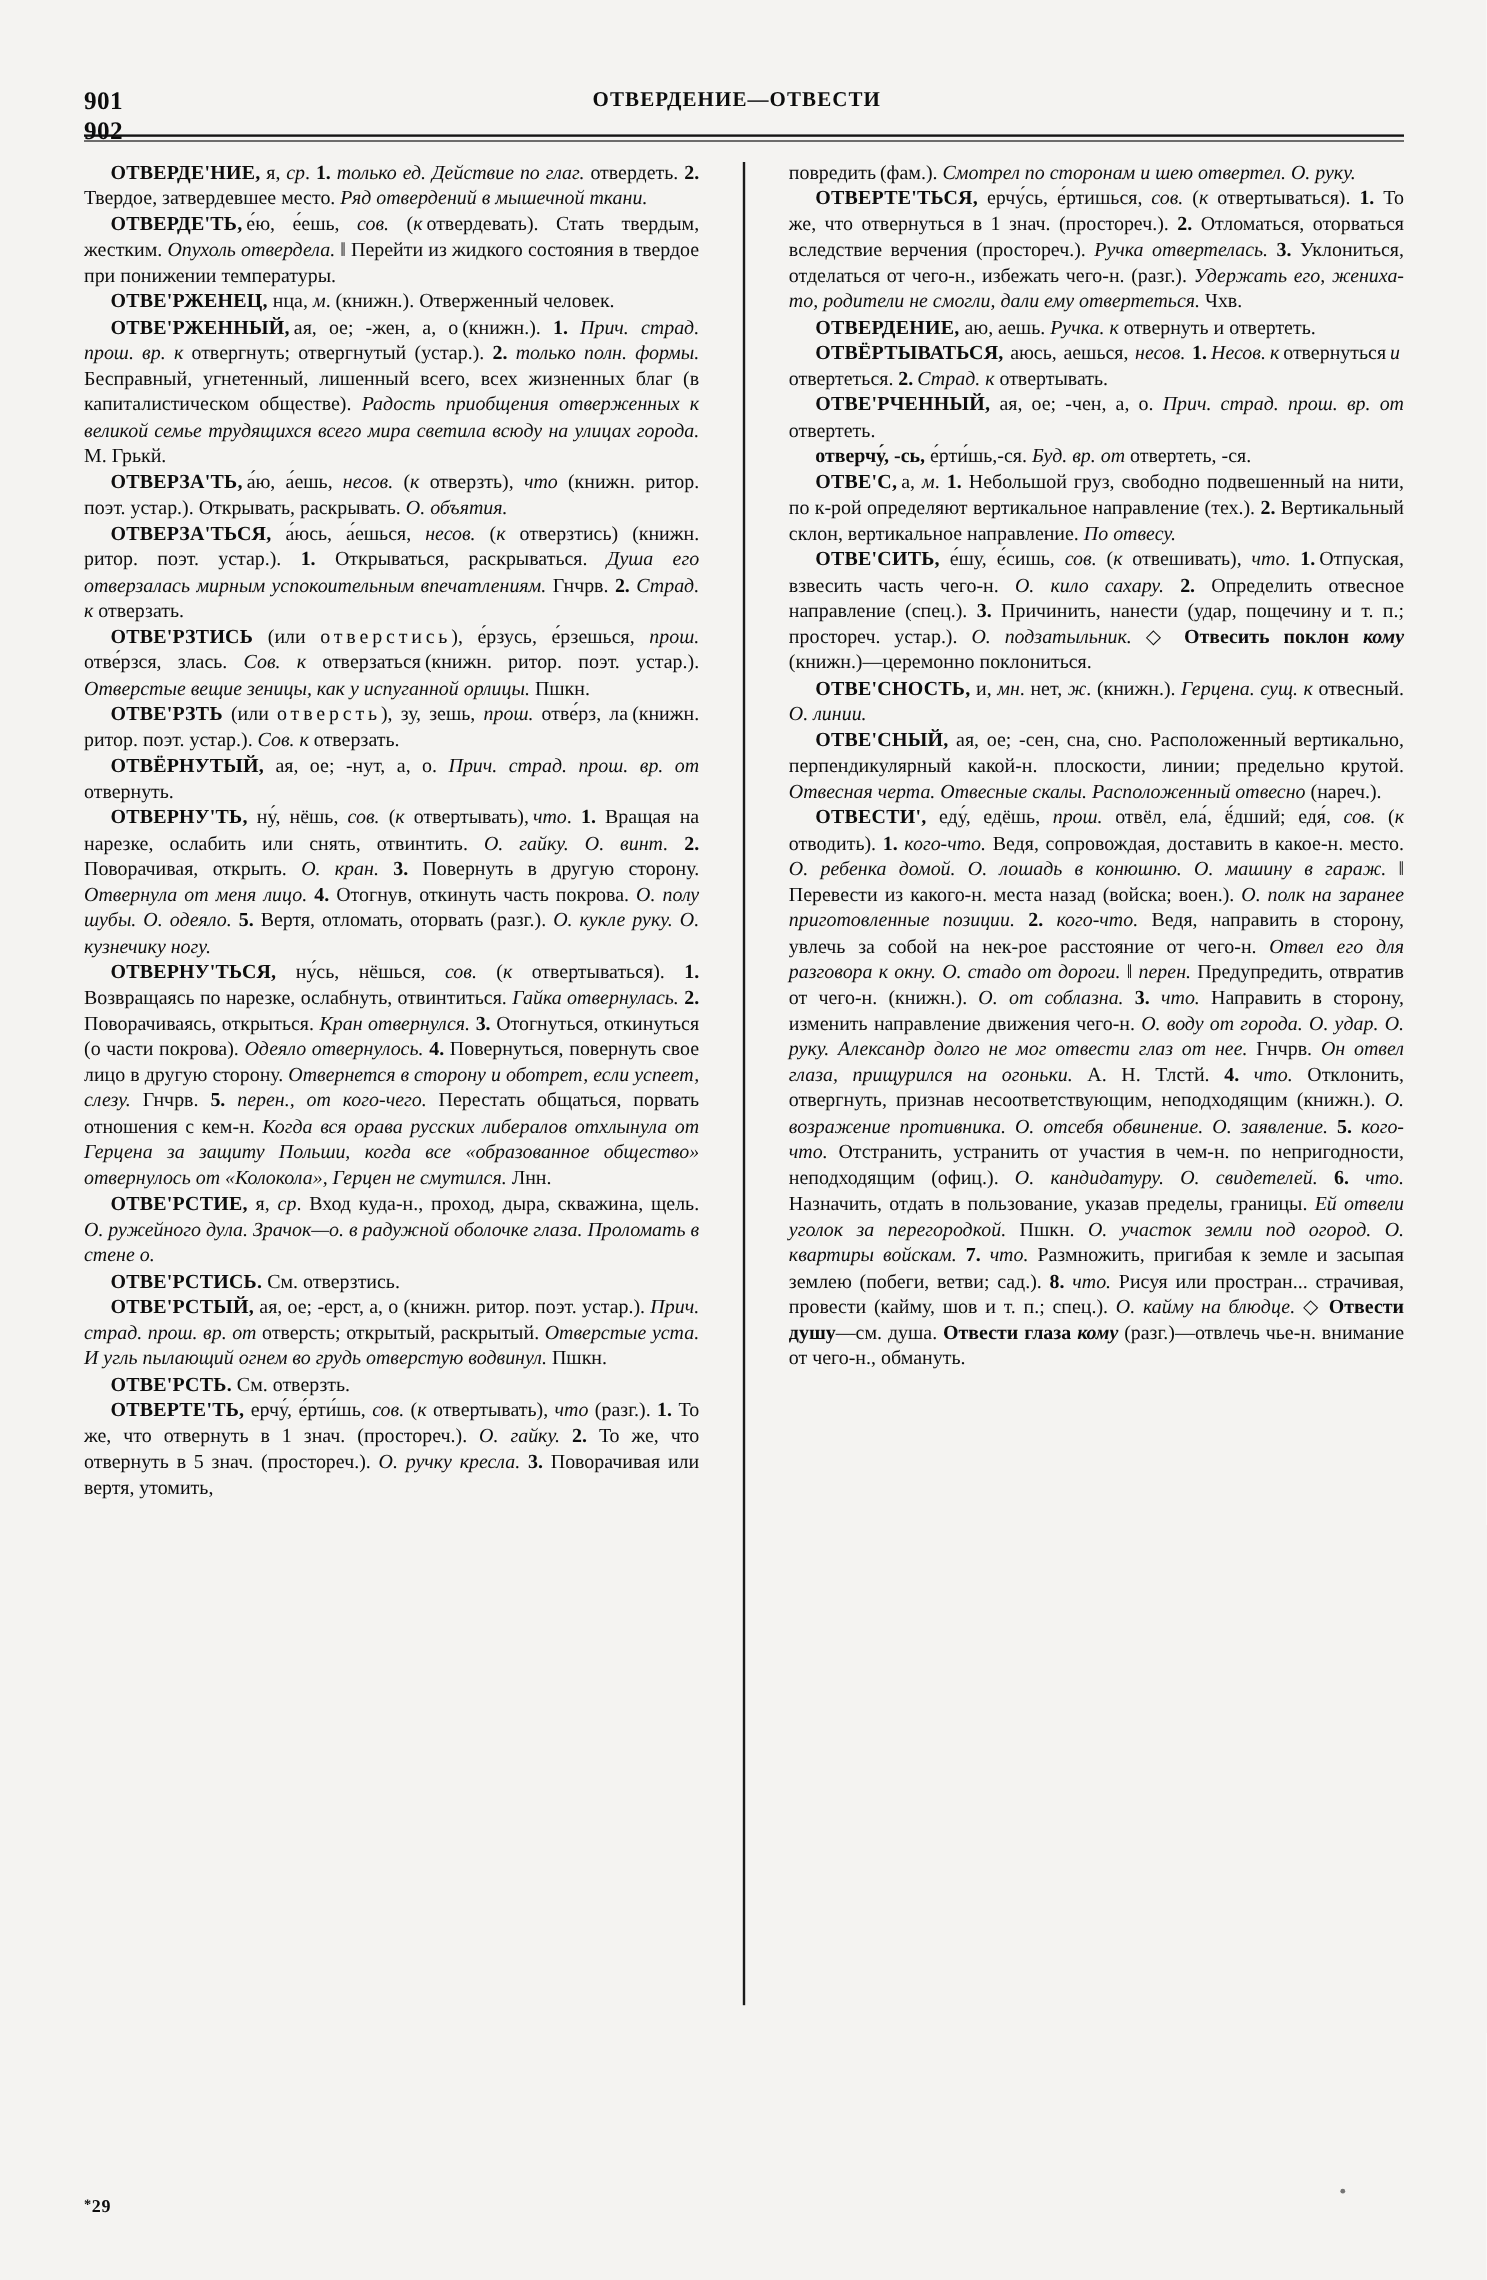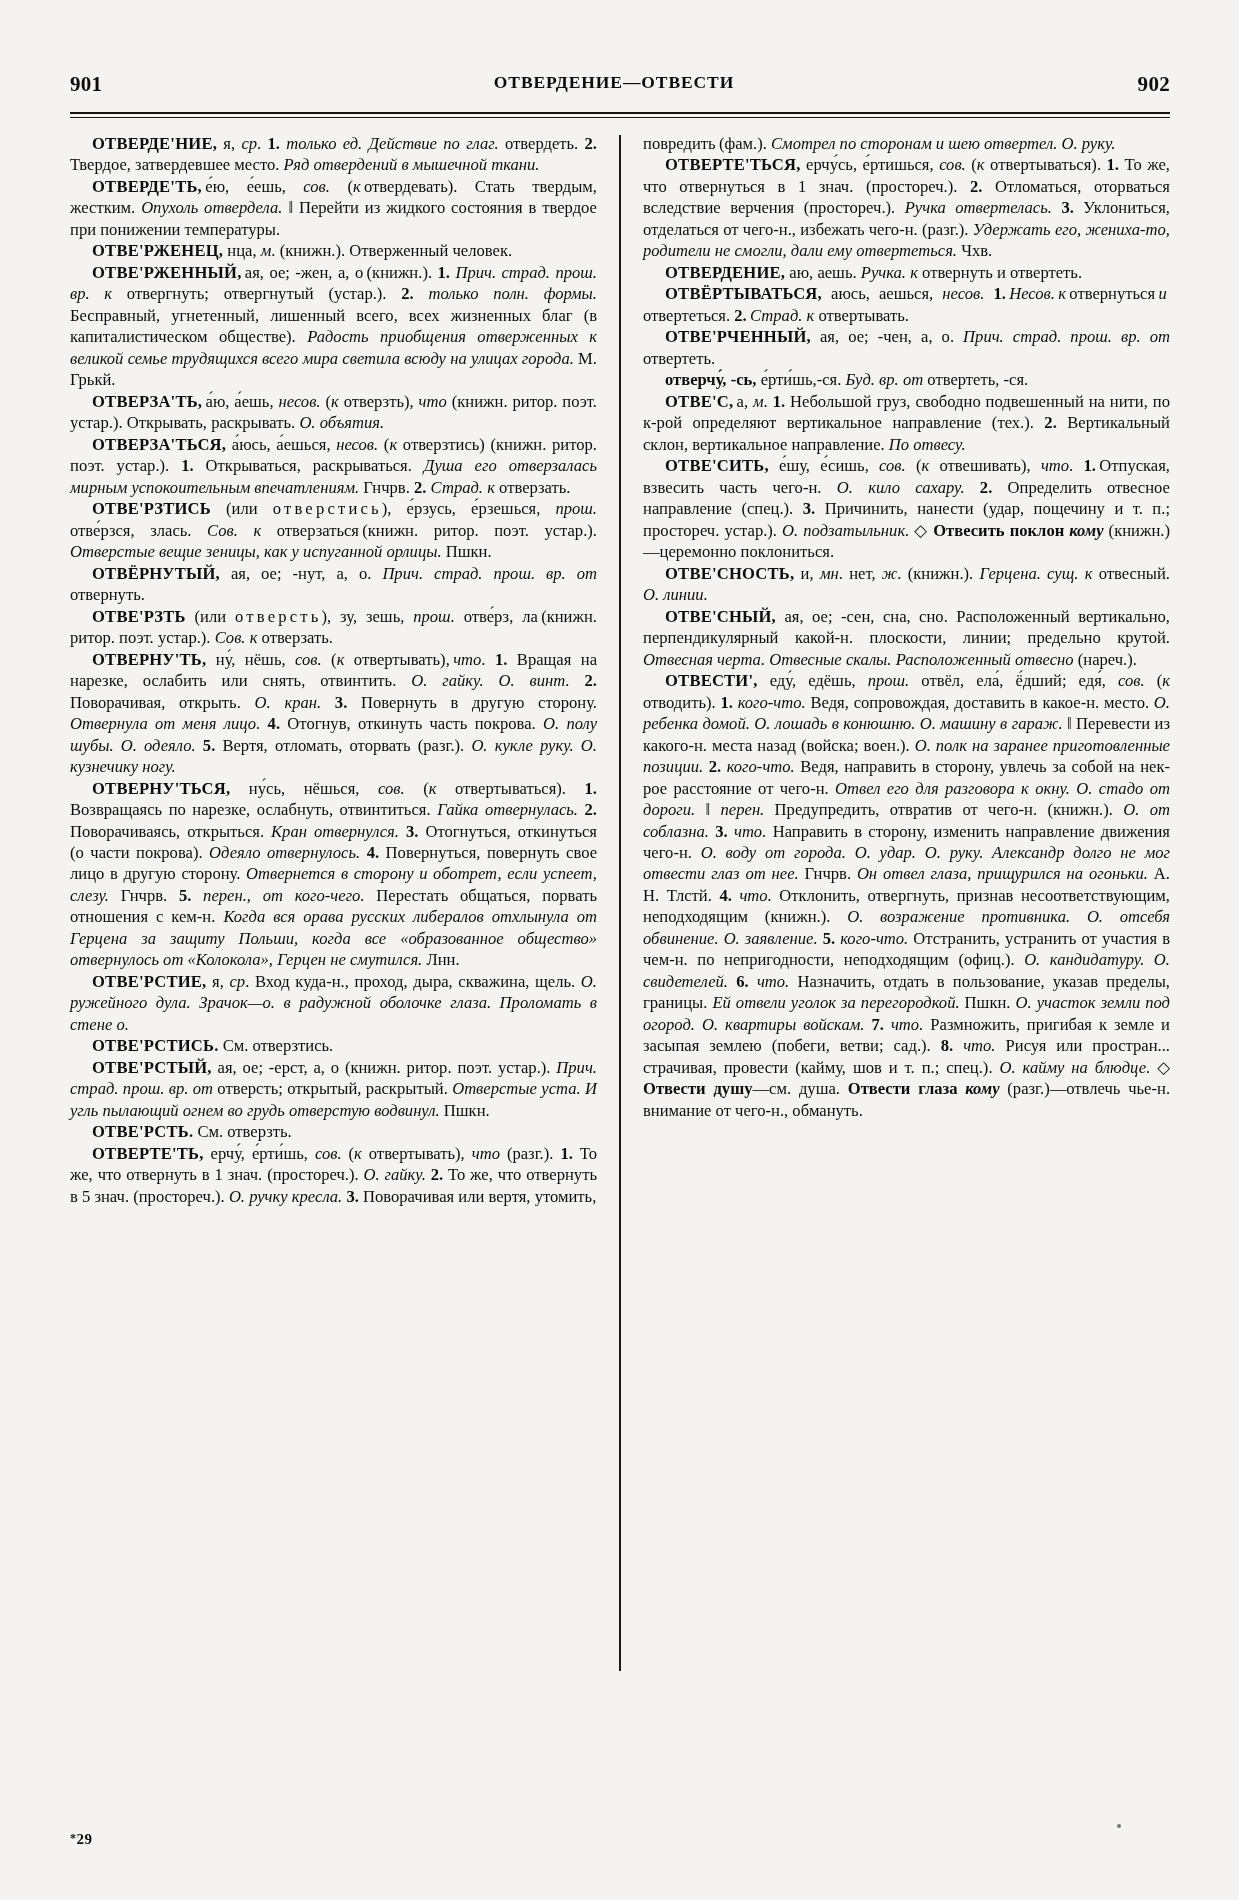--- a/index.html
+++ b/index.html
@@ -31,20 +31,21 @@
   }
 
   
   .running-head {
     position: relative;
     height: 34px;
     display: flex;
     align-items: baseline;
     justify-content: space-between;
     font-weight: bold;
+    flex-direction: column;
   }
   .folio {
     font-size: 21px;
     letter-spacing: 0.3px;
   }
   .head-title {
     position: absolute;
     left: 0; right: 12px;
     text-align: center;
     font-size: 17.5px;
@@ -59,20 +60,21 @@
     border-bottom: 1.3px solid #141414;
     height: 3px;
     box-sizing: content-box;
   }
 
   
   .columns {
     margin-top: 15px;
     display: flex;
     height: 1690px;
+    gap: 15px;
   }
   .col {
     width: 527px;
     font-size: 16.6px;
     line-height: 1.295;
     text-align: justify;
     text-justify: inter-word;
     hyphens: manual;
   }
   .col-gutter {
@@ -146,22 +148,22 @@
     <div class="columns">
 
       <div class="col" id="col-left">
           <p class="entry"><span class="hw">ОТВЕРДЕ'НИЕ,</span> я, <span class="i">ср</span>. <span class="num">1.</span> <span class="i">только ед. Действие по глаг.</span> отвердеть. <span class="num">2.</span> Твердое, затвердевшее место. <span class="i">Ряд отвердений в мышечной ткани.</span></p>
           <p class="entry"><span class="hw">ОТВЕРДЕ'ТЬ,</span> е́ю, е́ешь, <span class="i">сов.</span> (<span class="i">к</span> отвердевать). Стать твердым, жестким. <span class="i">Опухоль отвердела.</span> ‖ Перейти из жидкого состояния в твердое при понижении температуры.</p>
           <p class="entry"><span class="hw">ОТВЕ'РЖЕНЕЦ,</span> нца, <span class="i">м</span>. (книжн.). Отверженный человек.</p>
           <p class="entry"><span class="hw">ОТВЕ'РЖЕННЫЙ,</span> ая, ое; -жен, а, о (книжн.). <span class="num">1.</span> <span class="i">Прич. страд. прош. вр. к</span> отвергнуть; отвергнутый (устар.). <span class="num">2.</span> <span class="i">только полн. формы.</span> Бесправный, угнетенный, лишенный всего, всех жизненных благ (в капиталистическом обществе). <span class="i">Радость приобщения отверженных к великой семье трудящихся всего мира светила всюду на улицах города.</span> М. Грькй.</p>
           <p class="entry"><span class="hw">ОТВЕРЗА'ТЬ,</span> а́ю, а́ешь, <span class="i">несов.</span> (<span class="i">к</span> отверзть), <span class="i">что</span> (книжн. ритор. поэт. устар.). Открывать, раскрывать. <span class="i">О. объятия.</span></p>
           <p class="entry"><span class="hw">ОТВЕРЗА'ТЬСЯ,</span> а́юсь, а́ешься, <span class="i">несов.</span> (<span class="i">к</span> отверзтись) (книжн. ритор. поэт. устар.). <span class="num">1.</span> Открываться, раскрываться. <span class="i">Душа его отверзалась мирным успокоительным впечатлениям.</span> Гнчрв. <span class="num">2.</span> <span class="i">Страд. к</span> отверзать.</p>
           <p class="entry"><span class="hw">ОТВЕ'РЗТИСЬ</span> (или <span class="sp">отверстись</span>), е́рзусь, е́рзешься, <span class="i">прош.</span> отве́рзся, злась. <span class="i">Сов. к</span> отверзаться (книжн. ритор. поэт. устар.). <span class="i">Отверстые вещие зеницы, как у испуганной орлицы.</span> Пшкн.</p>
+          <p class="entry"><span class="hw">ОТВЕ'РЗТЬ</span> (или <span class="sp">отверсть</span>), зу, зешь, <span class="i">прош.</span> отве́рз, ла (книжн. ритор. поэт. устар.). <span class="i">Сов. к</span> отверзать.</p>
           <p class="entry"><span class="hw">ОТВЁРНУТЫЙ,</span> ая, ое; -нут, а, о. <span class="i">Прич. страд. прош. вр. от</span> отвернуть.</p>
-          <p class="entry"><span class="hw">ОТВЕ'РЗТЬ</span> (или <span class="sp">отверсть</span>), зу, зешь, <span class="i">прош.</span> отве́рз, ла (книжн. ритор. поэт. устар.). <span class="i">Сов. к</span> отверзать.</p>
           <p class="entry"><span class="hw">ОТВЕРНУ'ТЬ,</span> ну́, нёшь, <span class="i">сов.</span> (<span class="i">к</span> отвертывать), <span class="i">что</span>. <span class="num">1.</span> Вращая на нарезке, ослабить или снять, отвинтить. <span class="i">О. гайку. О. винт.</span> <span class="num">2.</span> Поворачивая, открыть. <span class="i">О. кран.</span> <span class="num">3.</span> Повернуть в другую сторону. <span class="i">Отвернула от меня лицо.</span> <span class="num">4.</span> Отогнув, откинуть часть покрова. <span class="i">О. полу шубы. О. одеяло.</span> <span class="num">5.</span> Вертя, отломать, оторвать (разг.). <span class="i">О. кукле руку. О. кузнечику ногу.</span></p>
           <p class="entry"><span class="hw">ОТВЕРНУ'ТЬСЯ,</span> ну́сь, нёшься, <span class="i">сов.</span> (<span class="i">к</span> отвертываться). <span class="num">1.</span> Возвращаясь по нарезке, ослабнуть, отвинтиться. <span class="i">Гайка отвернулась.</span> <span class="num">2.</span> Поворачиваясь, открыться. <span class="i">Кран отвернулся.</span> <span class="num">3.</span> Отогнуться, откинуться (о части покрова). <span class="i">Одеяло отвернулось.</span> <span class="num">4.</span> Повернуться, повернуть свое лицо в другую сторону. <span class="i">Отвернется в сторону и оботрет, если успеет, слезу.</span> Гнчрв. <span class="num">5.</span> <span class="i">перен., от кого-чего.</span> Перестать общаться, порвать отношения с кем-н. <span class="i">Когда вся орава русских либералов отхлынула от Герцена за защиту Польши, когда все «образованное общество» отвернулось от «Колокола», Герцен не смутился.</span> Лнн.</p>
           <p class="entry"><span class="hw">ОТВЕ'РСТИЕ,</span> я, <span class="i">ср</span>. Вход куда-н., проход, дыра, скважина, щель. <span class="i">О. ружейного дула. Зрачок—о. в радужной оболочке глаза. Проломать в стене о.</span></p>
           <p class="entry"><span class="hw">ОТВЕ'РСТИСЬ.</span> См. отверзтись.</p>
           <p class="entry"><span class="hw">ОТВЕ'РСТЫЙ,</span> ая, ое; -ерст, а, о (книжн. ритор. поэт. устар.). <span class="i">Прич. страд. прош. вр. от</span> отверсть; открытый, раскрытый. <span class="i">Отверстые уста. И угль пылающий огнем во грудь отверстую водвинул.</span> Пшкн.</p>
           <p class="entry"><span class="hw">ОТВЕ'РСТЬ.</span> См. отверзть.</p>
           <p class="entry"><span class="hw">ОТВЕРТЕ'ТЬ,</span> ерчу́, е́рти́шь, <span class="i">сов.</span> (<span class="i">к</span> отвертывать), <span class="i">что</span> (разг.). <span class="num">1.</span> То же, что отвернуть в 1 знач. (простореч.). <span class="i">О. гайку.</span> <span class="num">2.</span> То же, что отвернуть в 5 знач. (простореч.). <span class="i">О. ручку кресла.</span> <span class="num">3.</span> Поворачивая или вертя, утомить,</p>
         </div>
 
       <div class="col-gutter">

